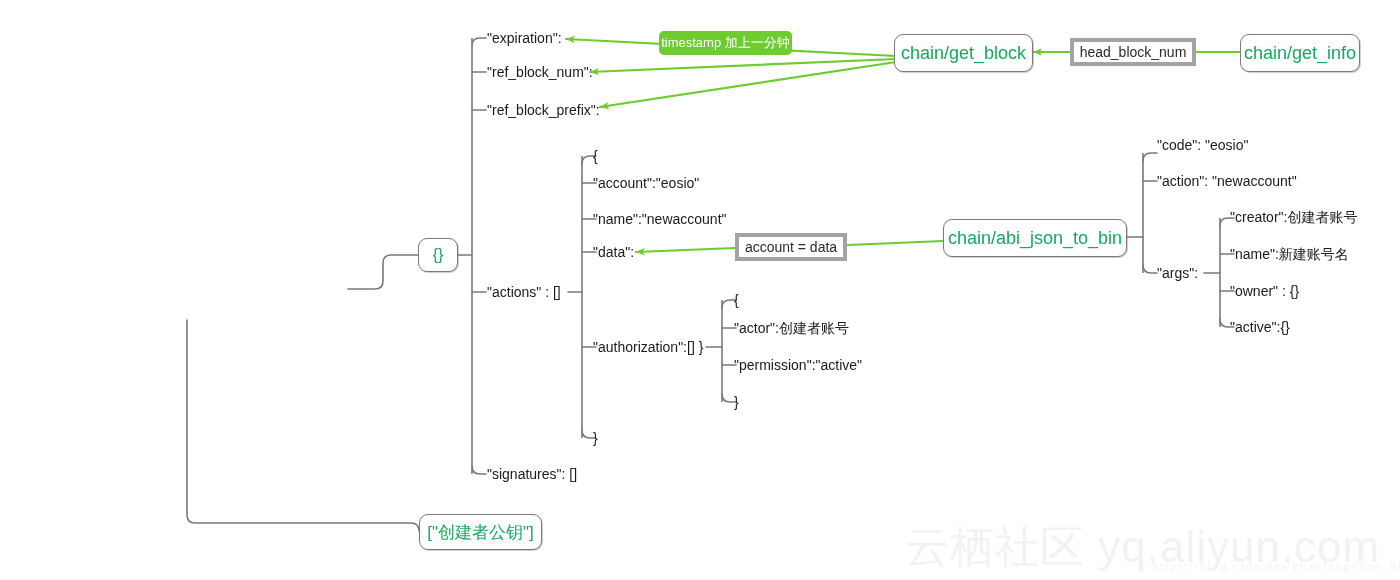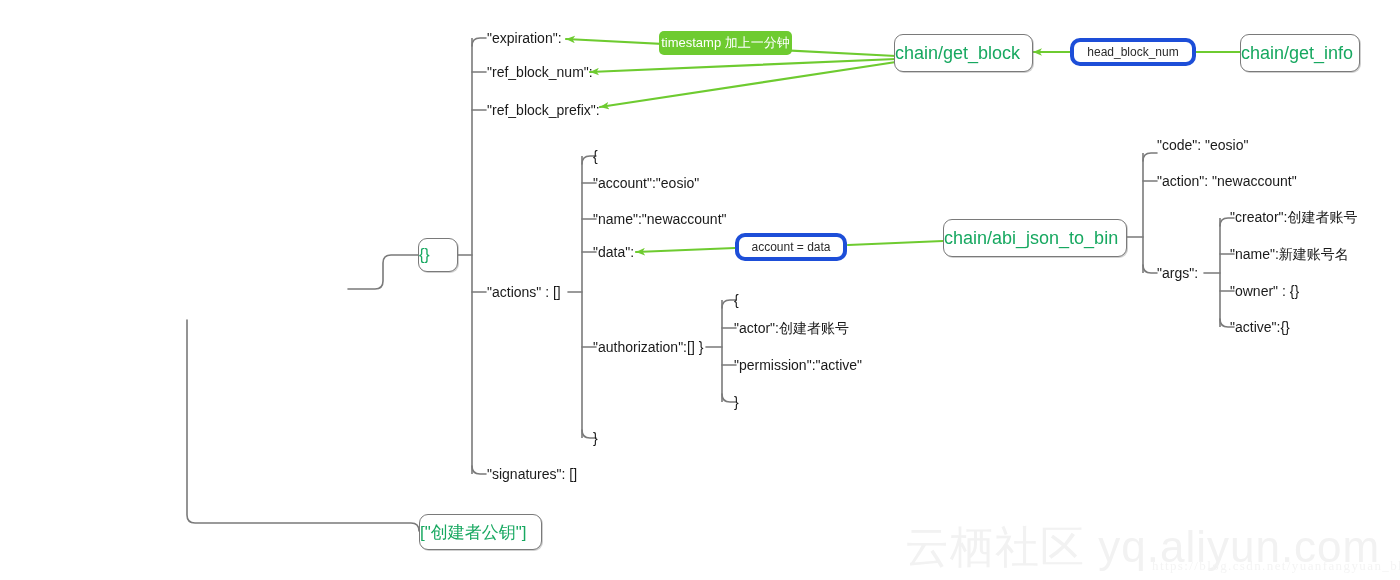--- a/index.html
+++ b/index.html
@@ -28,20 +28,21 @@
   
   .node {
     position: absolute;
     box-sizing: border-box;
     border: 1.6px solid #7a7a7a;
     border-radius: 9px;
     background: #ffffff;
     color: #17a860;
     display: flex;
     align-items: center;
+    justify-content: center;
     white-space: nowrap;
     box-shadow: 1px 1px 0 rgba(120,120,120,0.35);
   }
   .node.root {
     font-size: 30px;
     border-radius: 11px;
     border-width: 1.7px;
   }
   .node.api {
     font-size: 18px;
@@ -60,23 +61,23 @@
     white-space: nowrap;
     font-size: 13px;
   }
   .pill.filled {
     background: #6ecb30;
     color: #ffffff;
   }
   .pill.outlined {
     background: #ffffff;
     color: #2b2b2b;
-    border: 4px solid #1d4ed8;
-    border-radius: 10px;
-    font-size: 12px;
+    border: 4px solid #a3a3a3;
+    border-radius: 0;
+    font-size: 14px;
   }
   
   .leaf {
     position: absolute;
     white-space: nowrap;
     color: #1a1a1a;
     font-size: 14px;
     line-height: 16px;
   }
   

